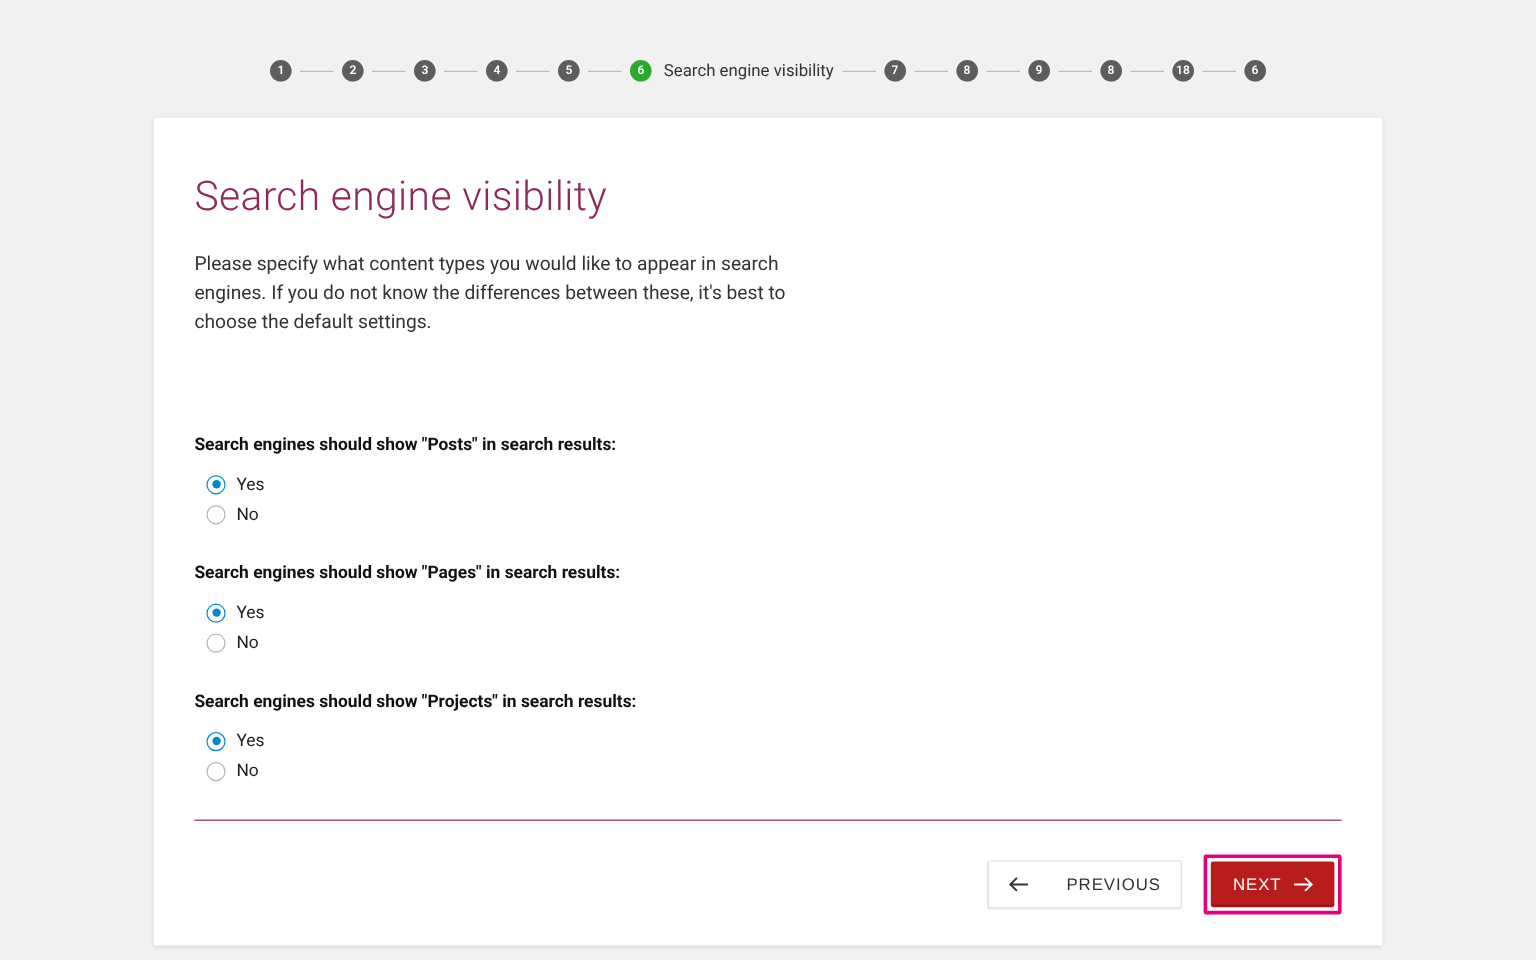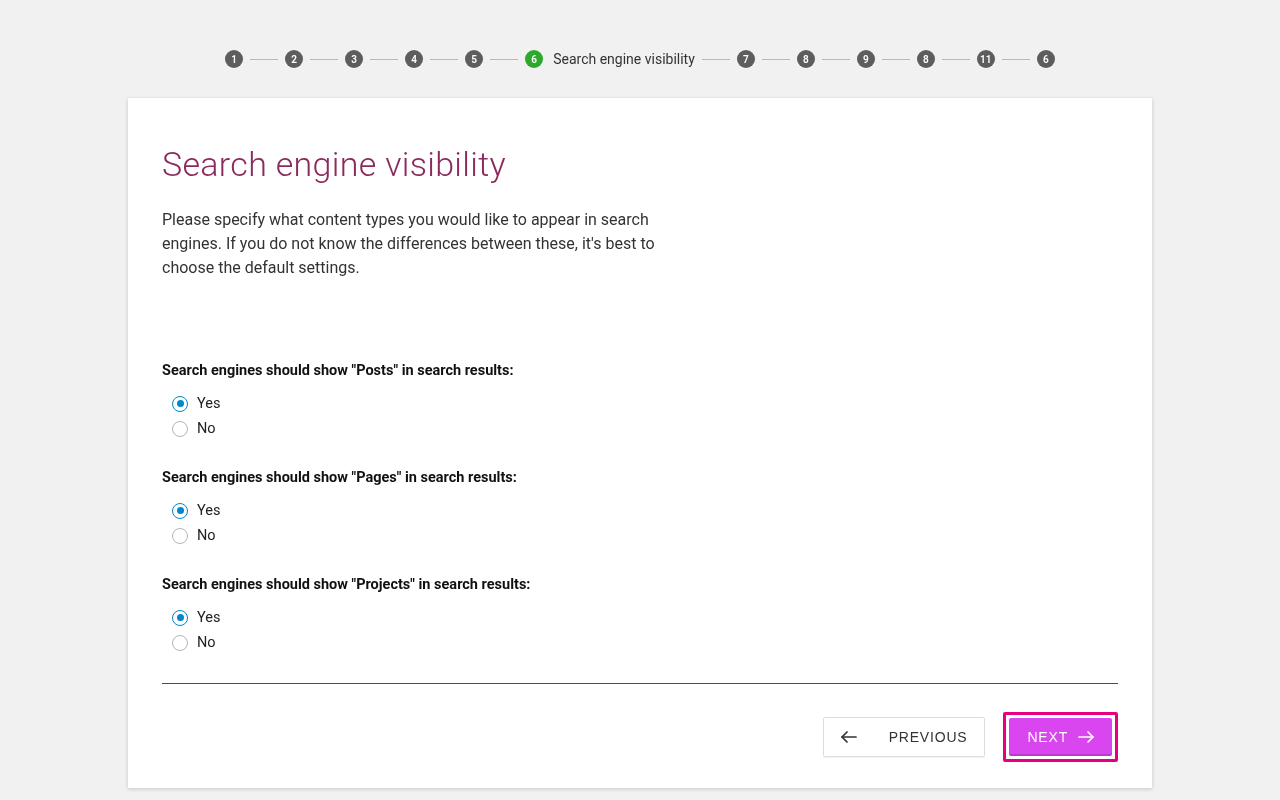--- a/index.html
+++ b/index.html
@@ -143,21 +143,21 @@
     box-shadow: 0 1px 1px rgba(0,0,0,0.06);
     gap: 32px;
   }
   .btn-next-wrap {
     border: 3px solid #e6007e;
     padding: 3px;
     display: inline-flex;
     border-radius: 2px;
   }
   .btn-next {
-    background: #d946ef;
+    background: #b91c1c;
     color: #fff;
     border: none;
     padding: 11px 18px;
     box-shadow: inset 0 -2px 0 rgba(0,0,0,0.15);
   }
   .arrow-svg { display:block; }
 </style>
 </head>
 <body>
 
@@ -197,21 +197,21 @@
     <div class="connector"></div>
     <div class="step-group">
       <div class="step-circle">9</div>
     </div>
     <div class="connector"></div>
     <div class="step-group">
       <div class="step-circle">8</div>
     </div>
     <div class="connector"></div>
     <div class="step-group">
-      <div class="step-circle">11</div>
+      <div class="step-circle">18</div>
     </div>
     <div class="connector"></div>
     <div class="step-group">
       <div class="step-circle">6</div>
     </div>
   </div>
 
 <div class="card">
   <h1 class="title">Search engine visibility</h1>
   <p class="description">Please specify what content types you would like to appear in search engines. If you do not know the differences between these, it's best to choose the default settings.</p>

